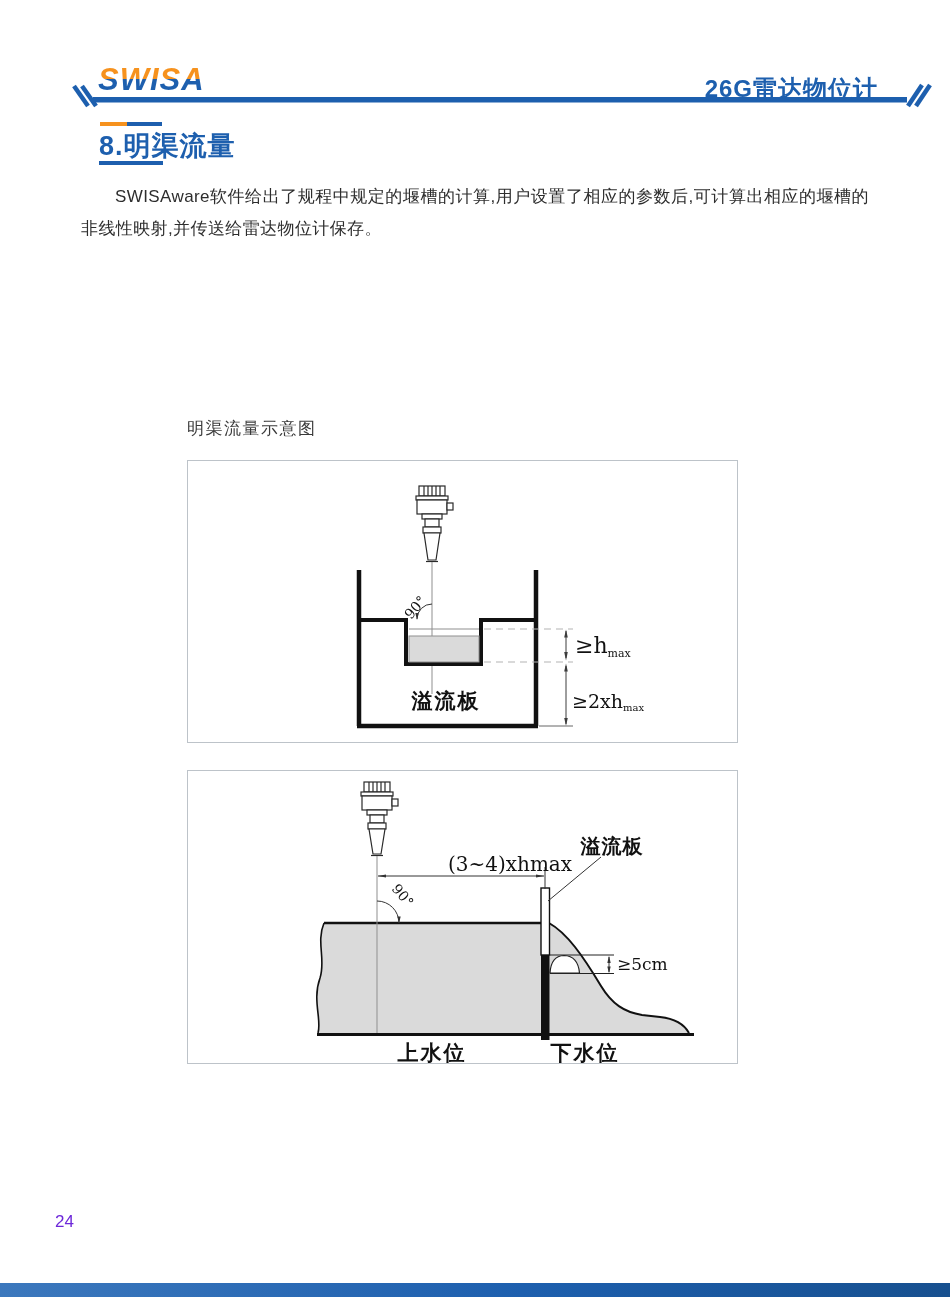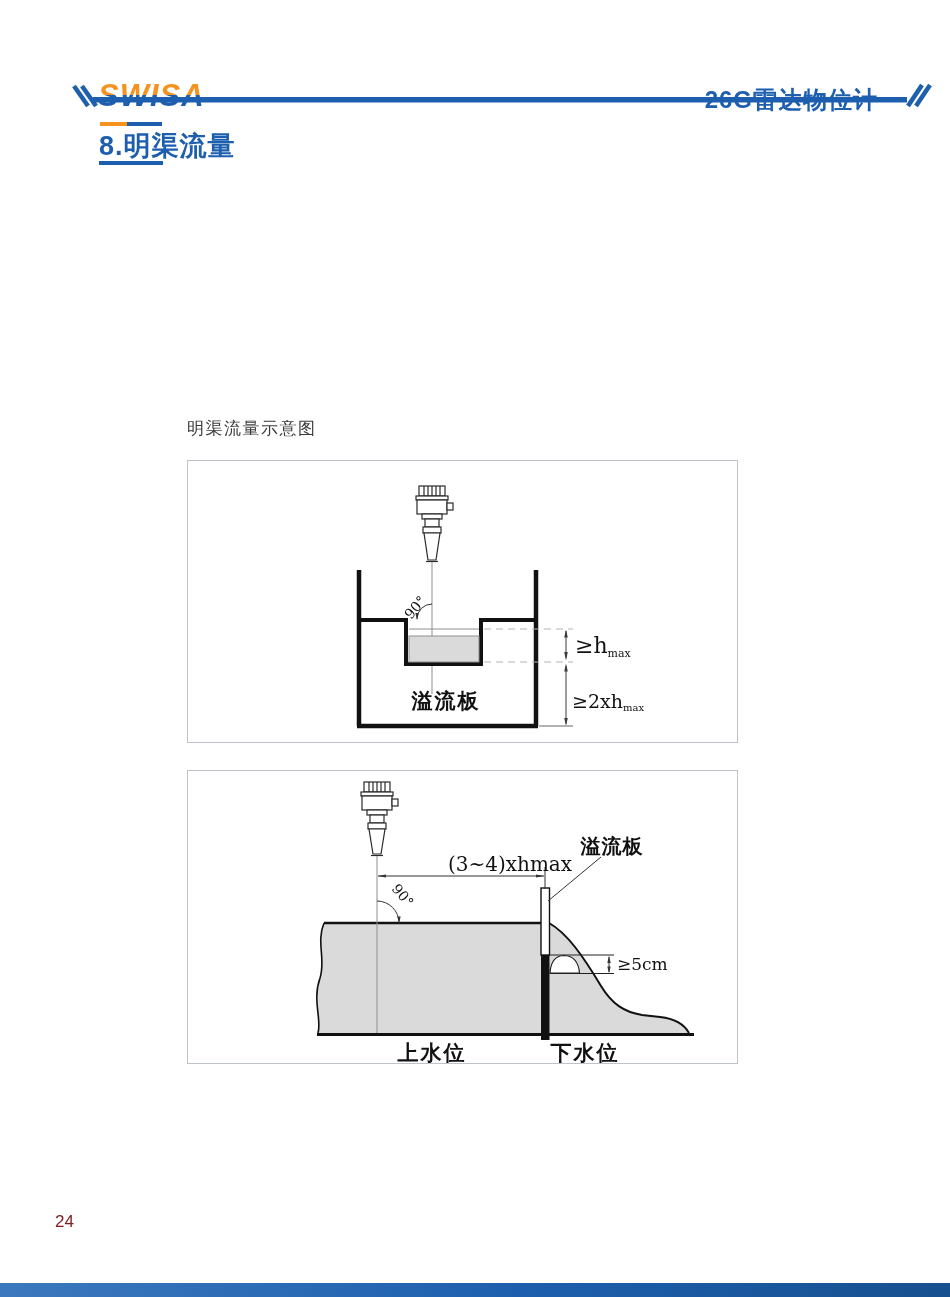--- a/index.html
+++ b/index.html
@@ -7,43 +7,43 @@
     width:950px;height:1297px;position:relative;background:#ffffff;overflow:hidden;
     font-family:"Liberation Sans","DejaVu Sans",sans-serif;
   }
   .abs{position:absolute;}
   
   .logo{
     left:98px;top:62px;
     font-family:"Liberation Sans","DejaVu Sans",sans-serif;
     font-style:italic;font-weight:900;font-size:31px;letter-spacing:1px;
     background:linear-gradient(180deg,#f6921e 0 46%,#1d5fae 46% 100%);
-    -webkit-background-clip:text;background-clip:text;color:transparent;margin-top:16px;
+    -webkit-background-clip:text;background-clip:text;color:transparent;
   }
   .product-title{
-    right:72px;top:84px;font-weight:bold;font-size:24px;color:#1d5fae;letter-spacing:1px;
+    right:72px;top:73px;font-weight:bold;font-size:24px;color:#1d5fae;letter-spacing:1px;
   }
   
   .sec-rule-top{left:100px;top:122px;width:62px;height:4px;
     background:linear-gradient(90deg,#f6921e 0 44%,#1d5fae 44% 100%);}
   .sec-heading{left:99px;top:128px;font-size:27px;font-weight:bold;color:#1d5fae;letter-spacing:1px;}
   .sec-rule-bottom{left:99px;top:161px;width:64px;height:4px;background:#1d5fae;}
   
   .bodytext{left:81px;top:181px;width:788px;}
   .bodytext p{
     margin:0;font-size:17px;line-height:32px;color:#2d2d2d;
     text-align:justify;text-indent:2em;letter-spacing:0.4px;
   }
   .fig-caption{left:187px;top:417px;width:551px;text-align:left;
     font-size:17px;color:#3a3a3a;letter-spacing:1.5px;}
   .fig-box{border:1px solid #bdc3c9;background:#fff;}
   .fig1{left:187px;top:460px;width:549px;height:281px;}
   .fig2{left:187px;top:770px;width:549px;height:292px;}
   .fig-box svg{display:block;width:100%;height:100%;}
-  .page-number{left:55px;top:1212px;font-size:17px;color:#7f1d1d;}
+  .page-number{left:55px;top:1212px;font-size:17px;color:#6d28d9;}
   .footer-bar{left:0;top:1283px;width:950px;height:14px;
     background:linear-gradient(90deg,#3c78bd,#1d5fae 55%,#17508f);}
   text{fill:#111;}
   .cad{font-family:"DejaVu Serif","Liberation Serif",serif;}
   .cjk{font-family:"Liberation Serif","DejaVu Serif",serif;font-weight:bold;}
 </style>
 </head>
 <body>
 
 <svg class="abs" style="left:0;top:0;" width="950" height="120" viewBox="0 0 950 120">
@@ -59,20 +59,21 @@
 </svg>
 
 <div class="abs logo">SWISA</div>
 <div class="abs product-title">26G雷达物位计</div>
 
 <div class="abs sec-rule-top"></div>
 <div class="abs sec-heading">8.明渠流量</div>
 <div class="abs sec-rule-bottom"></div>
 
 <div class="abs bodytext">
+  <p>SWISAware软件给出了规程中规定的堰槽的计算,用户设置了相应的参数后,可计算出相应的堰槽的非线性映射,并传送给雷达物位计保存。</p>
 </div>
 
 <div class="abs fig-caption">明渠流量示意图</div>
 
 <div class="abs fig-box fig1">
 <svg viewBox="188 461 549 281" preserveAspectRatio="none">
 
   <g stroke="#2a2a2a" stroke-width="1.2" fill="#ffffff">
     <rect x="419" y="486" width="26" height="10"></rect>
     <line x1="424" y1="486" x2="424" y2="496"></line>

